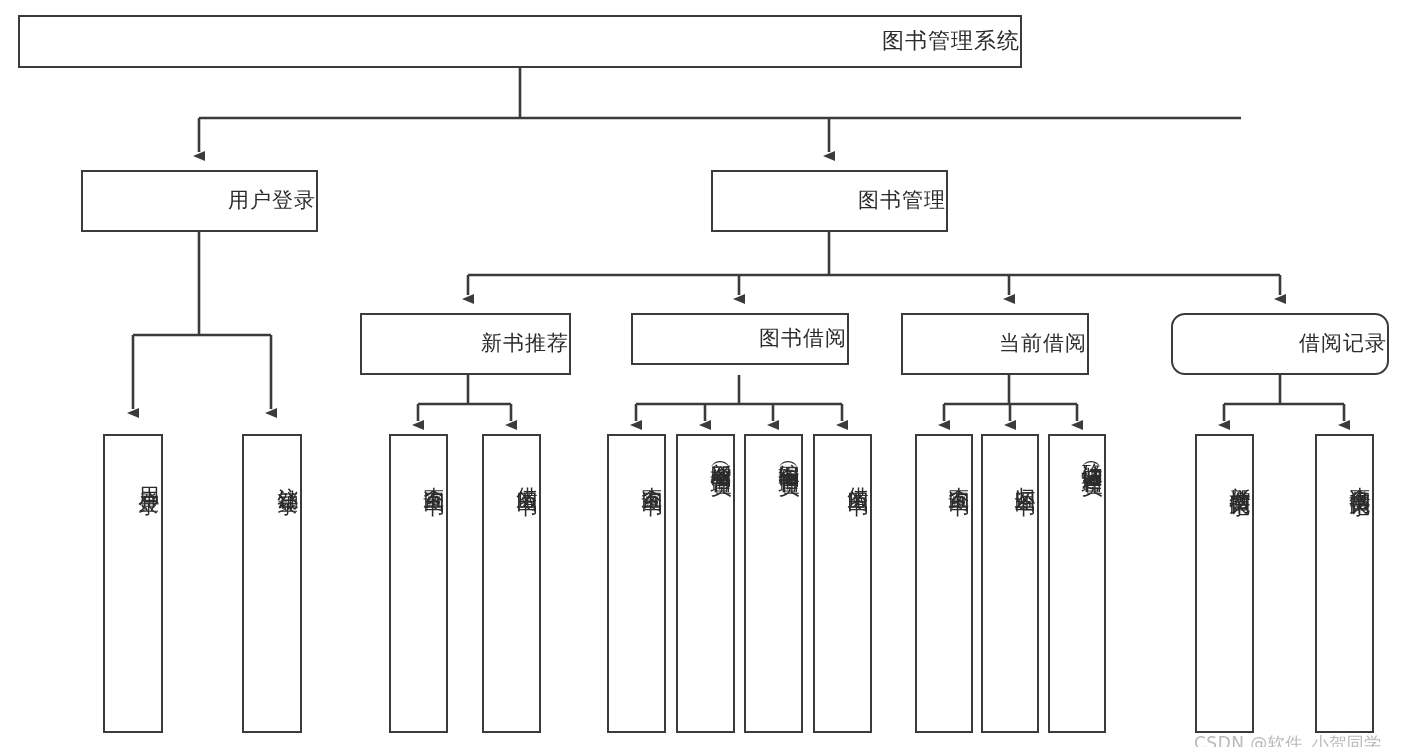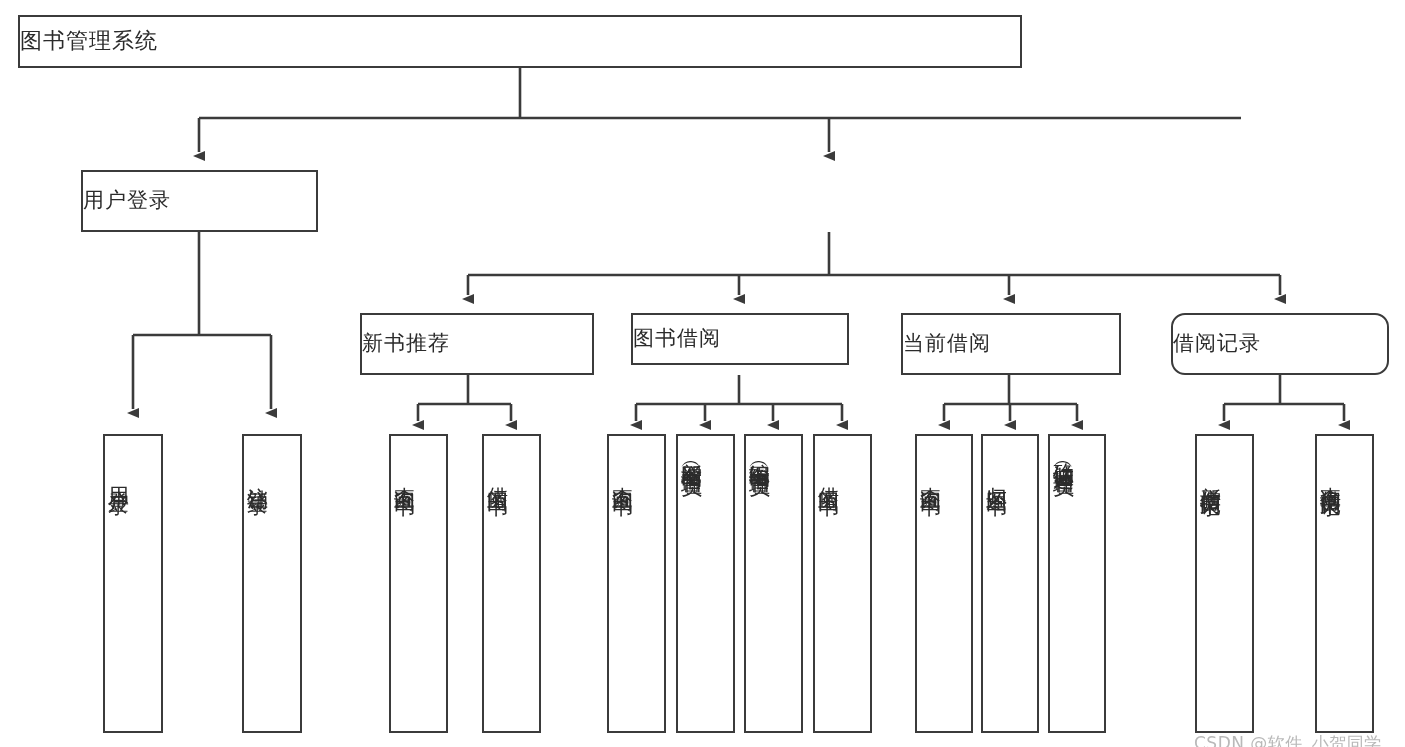--- a/index.html
+++ b/index.html
@@ -25,21 +25,21 @@
     height: 747px;
     pointer-events: none;
   }
   .node {
     position: absolute;
     box-sizing: border-box;
     background: #ffffff;
     border: 2px solid #3b3b3b;
     display: flex;
     align-items: center;
-    justify-content: flex-start;
+    justify-content: flex-end;
     color: #2b2b2b;
     text-align: center;
   }
   .node.horiz {
     font-size: 21px;
     letter-spacing: 1px;
     line-height: 1.2;
   }
   .node.root {
     font-size: 22px;
@@ -129,30 +129,33 @@
   </svg>
 
   <div class="node horiz root" style="left:18px; top:15px; width:1004px; height:53px;">
     <span>图书管理系统</span>
   </div>
 
   <div class="node horiz" style="left:81px; top:170px; width:237px; height:62px;">
     <span>用户登录</span>
   </div>
 
-
-  <div class="node horiz" style="left:360px; top:313px; width:234px; height:62px;">
+  <div class="node horiz" style="left:711px; top:170px; width:237px; height:62px;">
+    <span>图书管理</span>
+  </div>
+
+  <div class="node horiz" style="left:360px; top:313px; width:211px; height:62px;">
     <span>新书推荐</span>
   </div>
 
   <div class="node horiz" style="left:631px; top:313px; width:218px; height:52px;">
     <span>图书借阅</span>
   </div>
 
-  <div class="node horiz" style="left:901px; top:313px; width:220px; height:62px;">
+  <div class="node horiz" style="left:901px; top:313px; width:188px; height:62px;">
     <span>当前借阅</span>
   </div>
 
   <div class="node horiz" style="left:1171px; top:313px; width:218px; height:62px;border-radius:14px;">
     <span>借阅记录</span>
   </div>
 
   <div class="node vert" style="left:103px; top:434px; width:60px; height:299px;">
     <span class="vtext">用户登录</span>
   </div>

